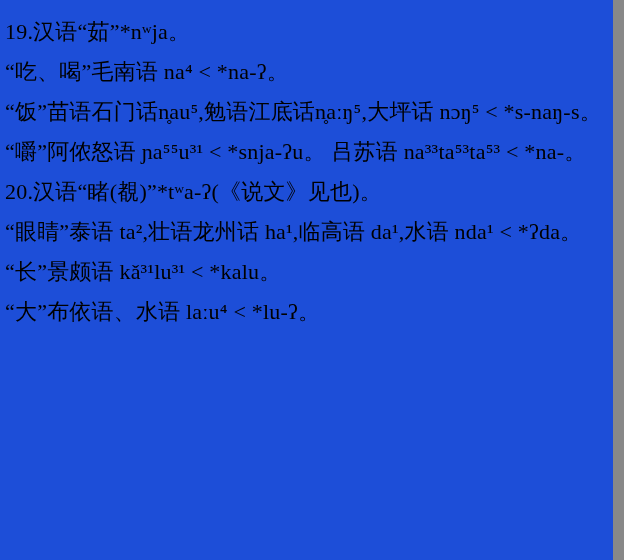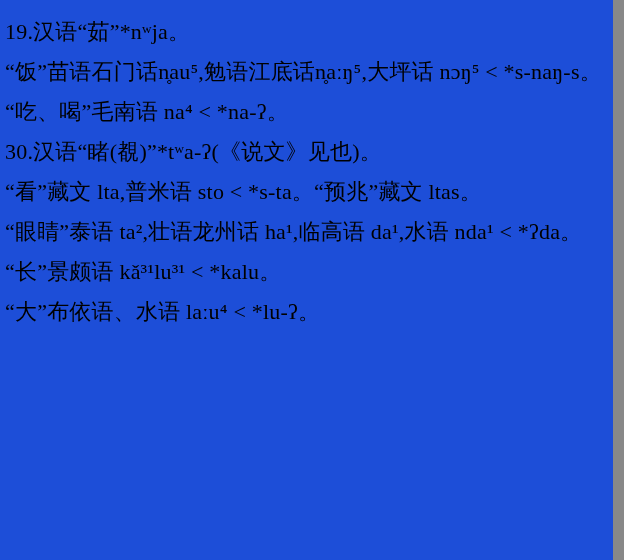--- a/index.html
+++ b/index.html
@@ -21,23 +21,23 @@
     letter-spacing:0.2px;
   }
   
 </style>
 </head>
 <body>
 
 <div class="page">
 
   <p class="line">19.汉语“茹”*nʷja。</p>
+  <p class="line">“吃、喝”毛南语 na⁴ &lt; *na-ʔ。</p>
   <p class="line">“饭”苗语石门话n̥au⁵,勉语江底话n̥aːŋ⁵,大坪话 nɔŋ⁵ &lt; *s-naŋ-s。</p>
-  <p class="line">“吃、喝”毛南语 na⁴ &lt; *na-ʔ。</p>
+  <p class="line">“嚼”阿侬怒语 ɲa⁵⁵u³¹ &lt; *snja-ʔu。 吕苏语 na³³ta⁵³ta⁵³ &lt; *na-。</p>
 
-  <p class="line">30.汉语“睹(覩)”*tʷa-ʔ(《说文》见也)。</p>
-  <p class="line">“看”藏文 lta,普米语 sto &lt; *s-ta。“预兆”藏文 ltas。</p>
+  <p class="line">20.汉语“睹(覩)”*tʷa-ʔ(《说文》见也)。</p>
   <p class="line">“眼睛”泰语 ta²,壮语龙州话 ha¹,临高语 da¹,水语 nda¹ &lt; *ʔda。</p>
 
   <p class="line">“长”景颇语 kǎ³¹lu³¹ &lt; *kalu。</p>
   <p class="line">“大”布依语、水语 laːu⁴ &lt; *lu-ʔ。</p>
 
 </div>
 
 </body></html>

